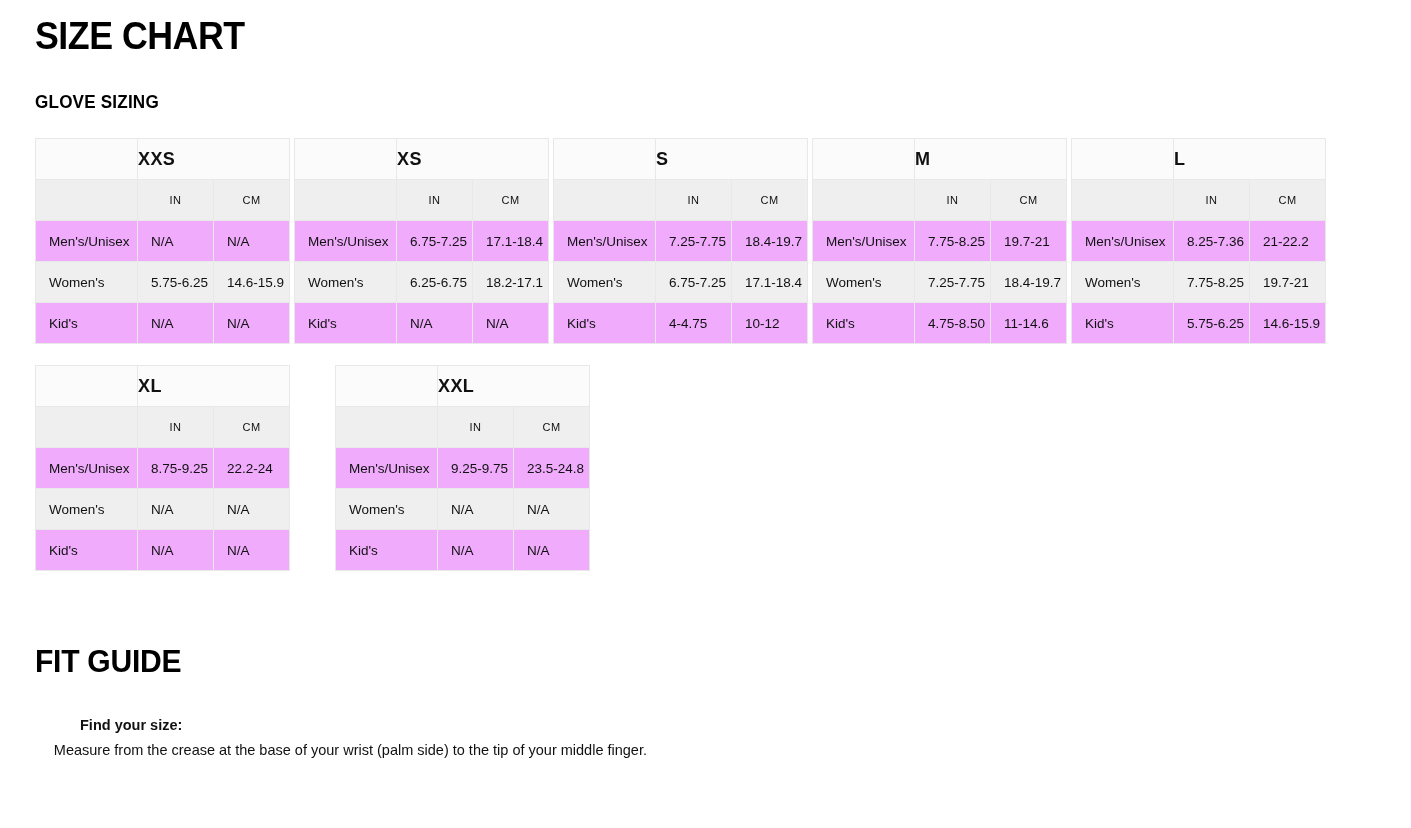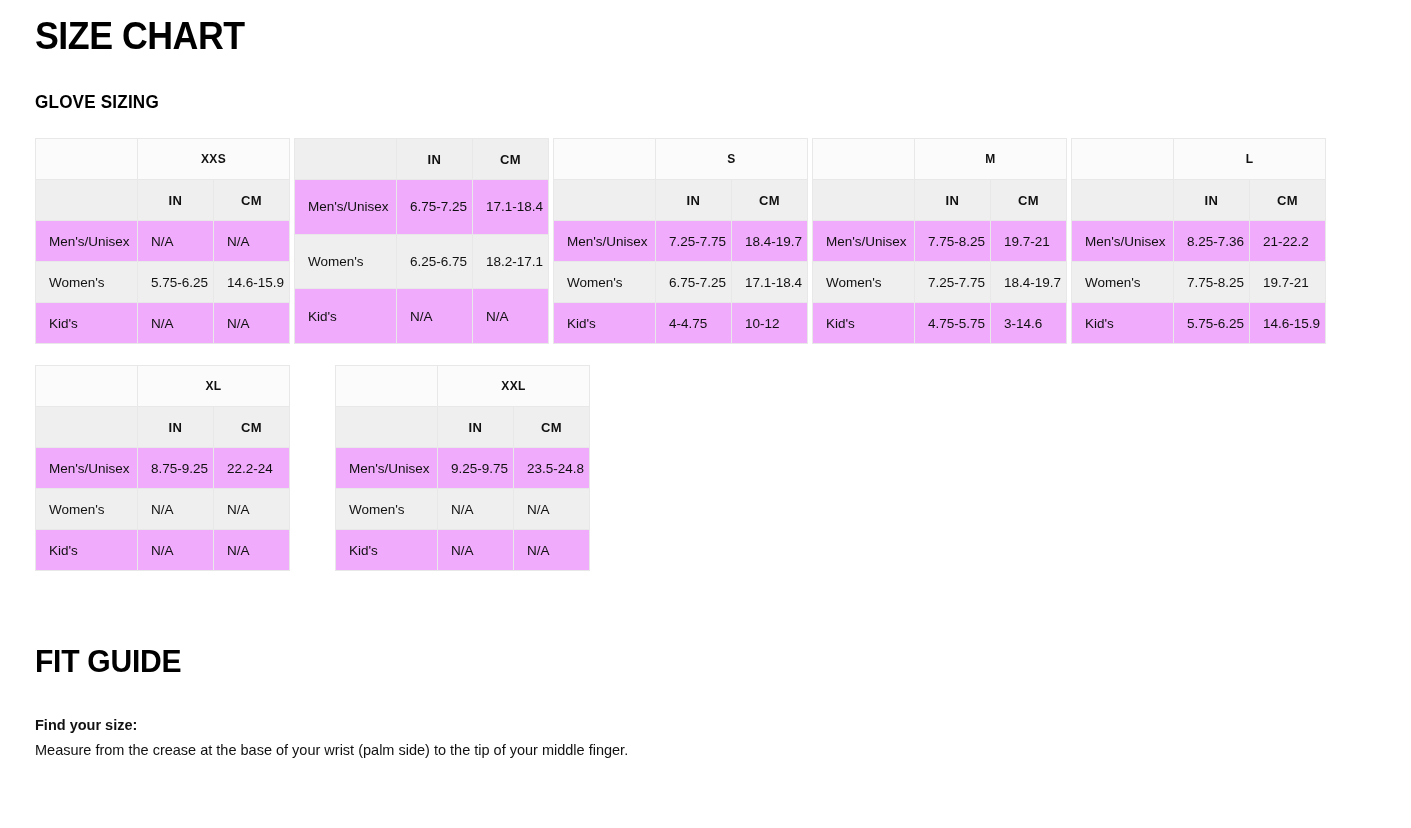--- a/index.html
+++ b/index.html
@@ -74,33 +74,33 @@
     font-weight: normal;
     text-align: left;
     vertical-align: middle;
     white-space: nowrap;
     overflow: hidden;
   }
 
   
   tr.hdr-size th { background: #fbfbfb; }
   tr.hdr-size th.size-name {
-    text-align: center;
+    text-align: left;
     font-weight: bold;
-    font-size: 12px;
+    font-size: 18px;
     letter-spacing: 0.4px;
     padding: 0;
   }
 
   
   tr.hdr-unit th { background: #efefef; }
   tr.hdr-unit th.unit {
     text-align: center;
-    font-weight: bold;
-    font-size: 13px;
+    font-weight: normal;
+    font-size: 11px;
     letter-spacing: 0.4px;
     padding: 0;
   }
 
   
   tr.row-odd  td { background: #f0abfc; }
   tr.row-even td { background: #efefef; }
 
   
   .fit-title {
@@ -118,23 +118,25 @@
   .fit-body {
     padding-top: 36px;
     max-width: 612px;
     font-size: 14.5px;
     line-height: 25px;
     color: #111111;
   }
   .fit-body .lead {
     font-weight: bold;
     display: block;
+    margin-left: 45px;
   }
   .fit-body .desc {
     display: block;
+    text-align: right;
   }
 </style>
 </head>
 <body>
 
 <div class="page">
 
   <h1 class="title-main">SIZE CHART</h1>
 
   <h2 class="title-sub">GLOVE SIZING</h2>
@@ -175,20 +177,24 @@
           </tr>
         </tbody>
       </table>
       <table class="size-table">
         <colgroup>
           <col class="c-label">
           <col class="c-in">
           <col class="c-cm">
         </colgroup>
         <thead>
+          <tr class="hdr-size">
+            <th class="corner"></th>
+            <th class="size-name" colspan="2">XS</th>
+          </tr>
           <tr class="hdr-unit">
             <th></th>
             <th class="unit">IN</th>
             <th class="unit">CM</th>
           </tr>
         </thead>
         <tbody>
           <tr class="row-odd">
             <td>Men's/Unisex</td>
             <td>6.75-7.25</td>
@@ -264,22 +270,22 @@
             <td>7.75-8.25</td>
             <td>19.7-21</td>
           </tr>
           <tr class="row-even">
             <td>Women's</td>
             <td>7.25-7.75</td>
             <td>18.4-19.7</td>
           </tr>
           <tr class="row-odd">
             <td>Kid's</td>
-            <td>4.75-5.75</td>
-            <td>3-14.6</td>
+            <td>4.75-8.50</td>
+            <td>11-14.6</td>
           </tr>
         </tbody>
       </table>
       <table class="size-table">
         <colgroup>
           <col class="c-label">
           <col class="c-in">
           <col class="c-cm">
         </colgroup>
         <thead>

